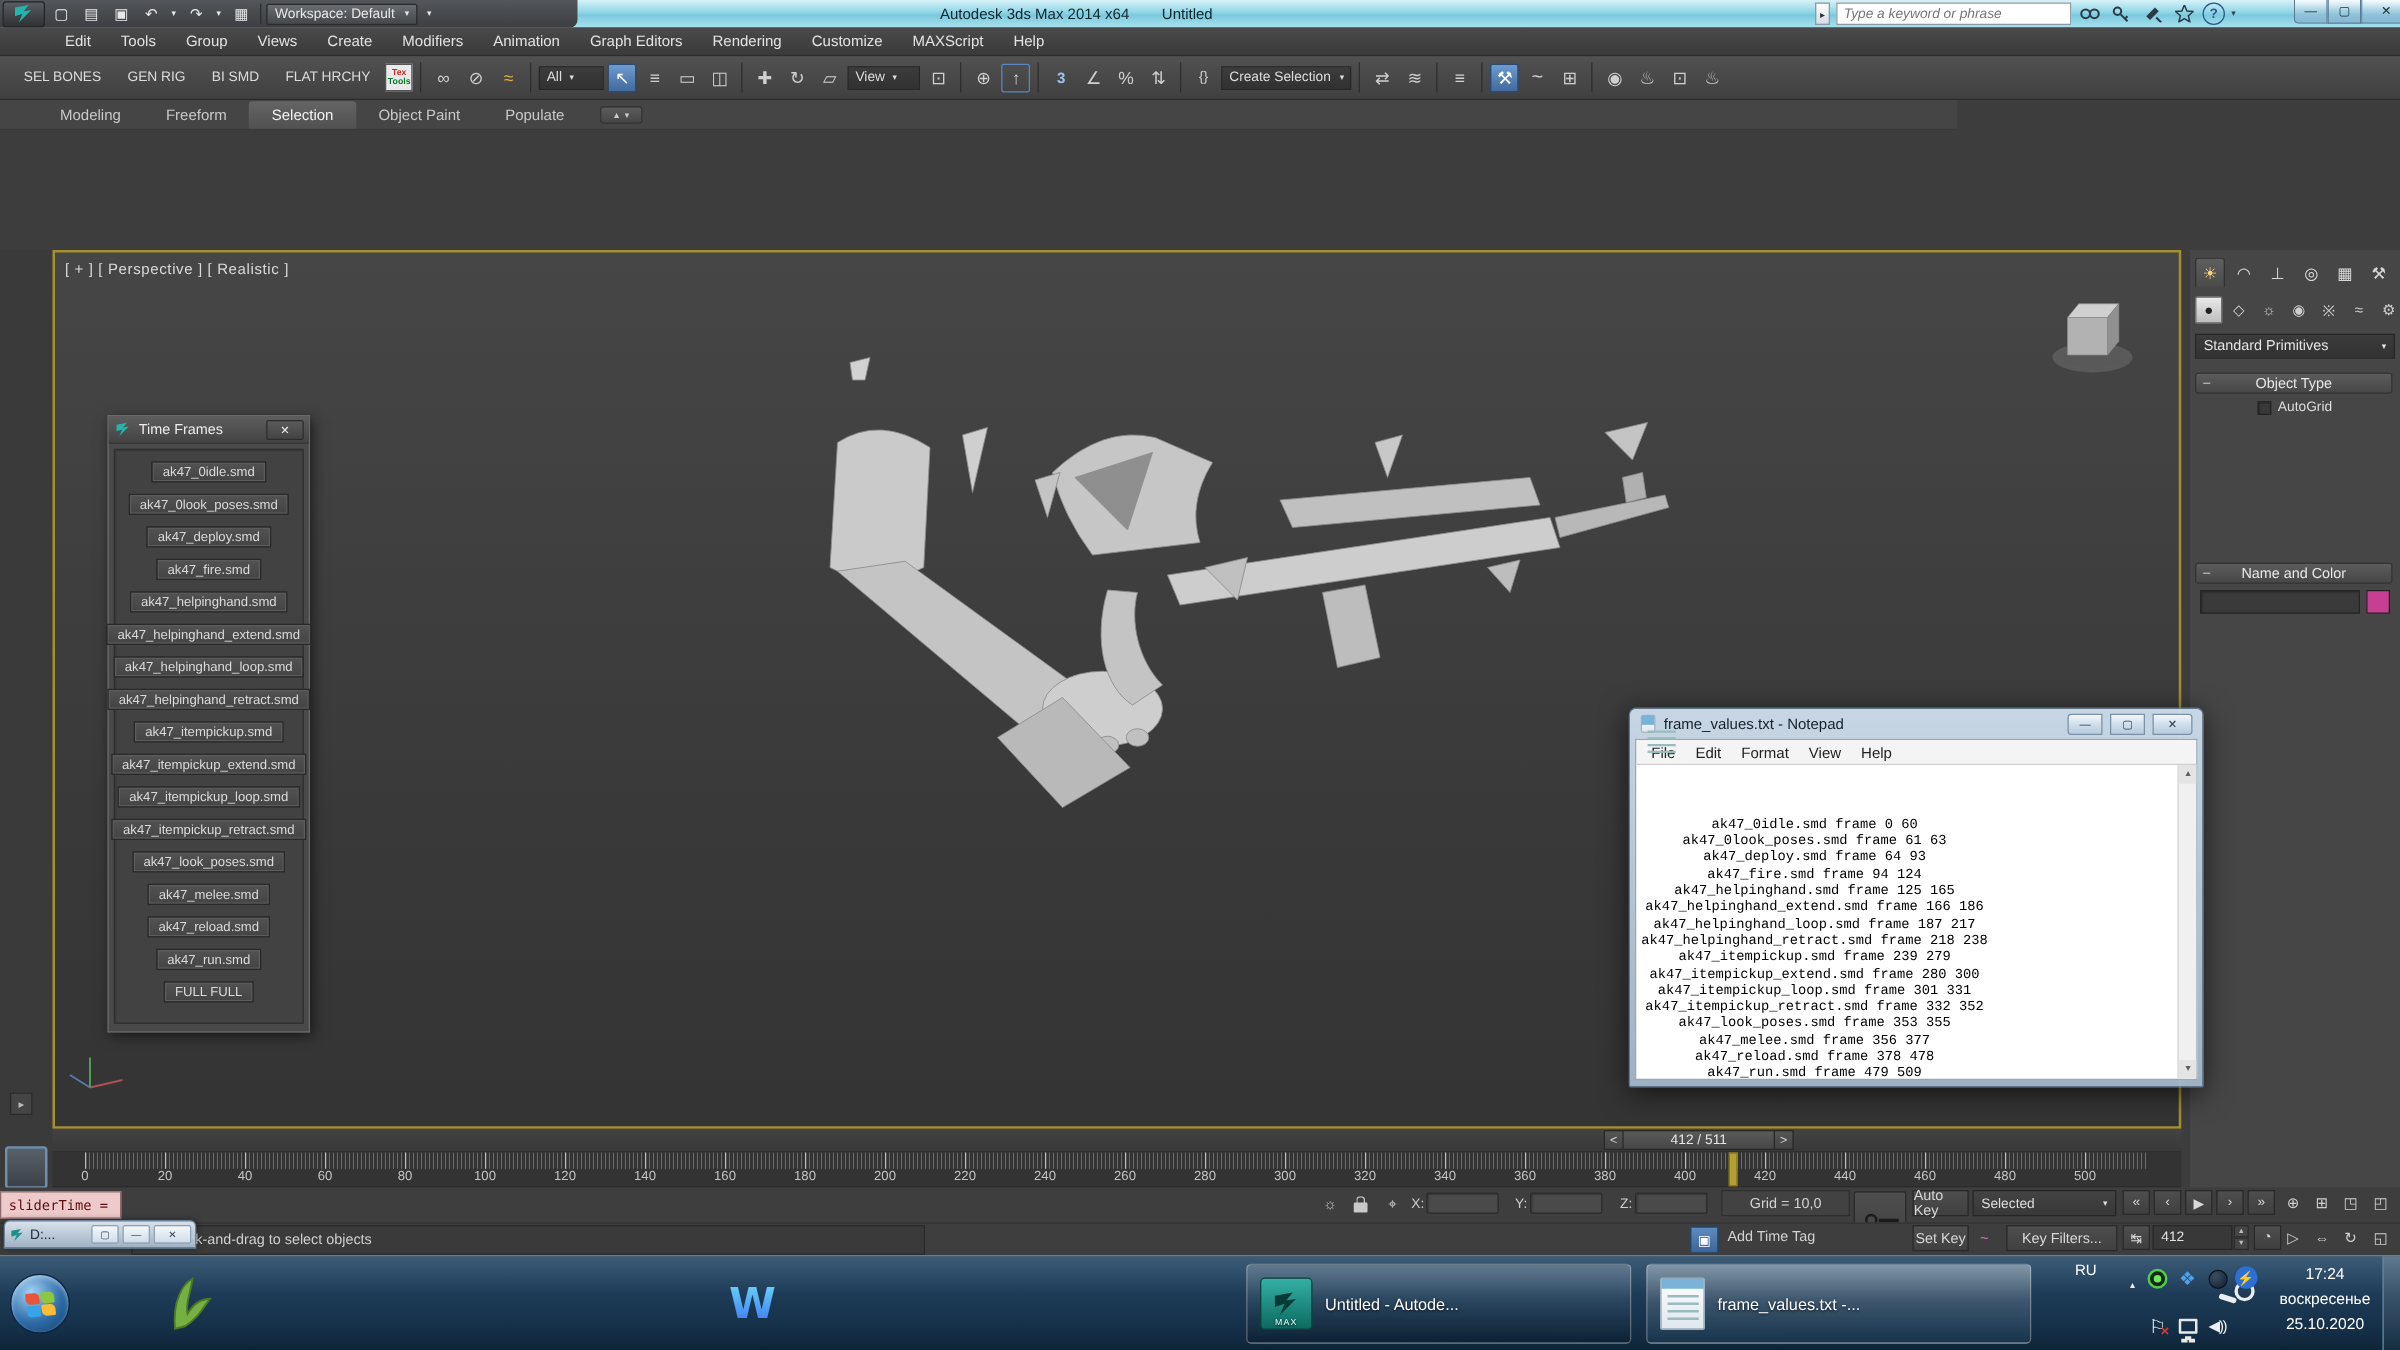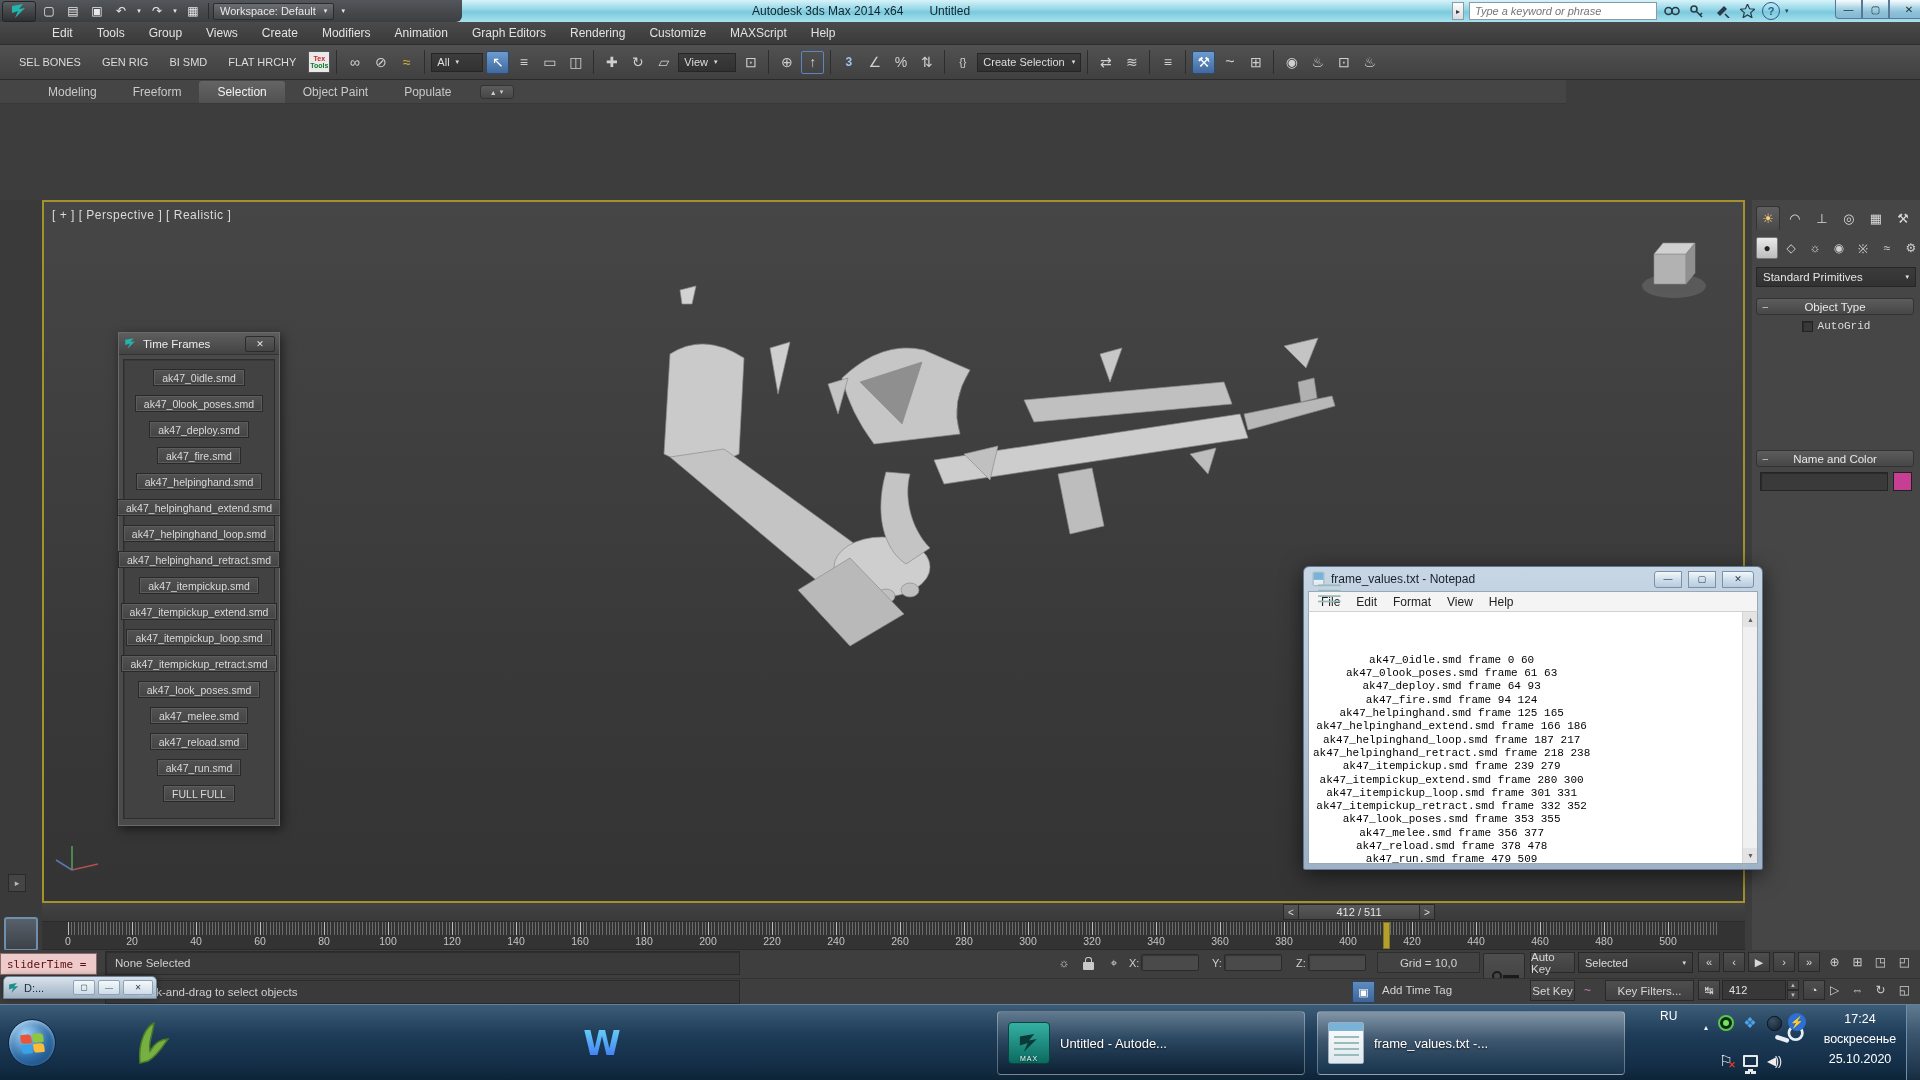--- a/index.html
+++ b/index.html
@@ -58,21 +58,21 @@
   .cpanel { position:absolute; left:1752px; top:200px; width:168px; height:750px; background:#464646; }
   .cp-tabs { position:absolute; left:4px; top:6px; display:flex; gap:3px; }
   .cp-tab { width:24px; height:24px; display:flex; align-items:center; justify-content:center; font-size:13px; color:#d8d8d8; border-radius:3px 3px 0 0; }
   .cp-tab.active { background:linear-gradient(#5f5f5f,#4a4a4a); border:1px solid #333; border-bottom:none; color:#ffd27a; }
   .cp-cats { position:absolute; left:4px; top:37px; display:flex; gap:2px; }
   .cp-cat { width:22px; height:22px; display:flex; align-items:center; justify-content:center; font-size:12px; color:#cfcfcf; border-radius:2px; }
   .cp-cat.active { background:linear-gradient(#e9e9e9,#bdbdbd); color:#222; border:1px solid #777; }
   .cp-drop { position:absolute; left:4px; top:67px; width:160px; height:20px; background:linear-gradient(#3b3b3b,#323232); border:1px solid #262626; color:#e4e4e4; display:flex; align-items:center; justify-content:space-between; padding:0 6px; font-size:11.5px; }
   .rollout { position:absolute; left:4px; width:158px; height:17px; background:linear-gradient(#5c5c5c,#474747); border:1px solid #333; border-radius:3px; color:#e8e8e8; display:flex; align-items:center; justify-content:center; font-size:11.5px; }
   .rollout .minus { position:absolute; left:5px; color:#c8c8c8; }
-  .autogrid { position:absolute; left:0; top:120px; width:168px; display:flex; align-items:center; justify-content:center; gap:5px; color:#dcdcdc;font-family:Liberation Mono, monospace; }
+  .autogrid { position:absolute; left:0; top:120px; width:168px; display:flex; align-items:center; justify-content:center; gap:5px; color:#dcdcdc; }
   .chk { width:11px; height:11px; background:#383838; border:1px solid #222; box-shadow:inset 1px 1px 0 #2a2a2a; }
   .prim-grid { position:absolute; left:8px; top:139px; width:152px; display:flex; flex-wrap:wrap; gap:4px 7px; }
   .cp-btn { width:70px; height:17px; background:linear-gradient(#535353,#454545); border:1px solid #2b2b2b; box-shadow:0 0 0 1px #5a5a5a inset; color:#dadada; font-size:11px; font-family:"Liberation Sans",sans-serif; }
   .namefield { position:absolute; left:8px; top:272px; width:128px; height:19px; background:#3a3a3a; border:1px solid #252525; box-shadow:inset 1px 1px 1px #2a2a2a; }
   .swatch { position:absolute; left:141px; top:272px; width:19px; height:19px; border:1px solid #222; }
 
   
   .timeslider { position:absolute; left:42px; top:903px; width:1703px; height:19px; background:linear-gradient(#434343,#393939); border-bottom:1px solid #2b2b2b; }
   .ts-handle { position:absolute; left:1241px; top:1px; height:16px; display:flex; }
   .ts-arrow { width:16px; height:16px; background:linear-gradient(#565656,#434343); border:1px solid #282828; color:#ddd; font-size:10px; display:flex; align-items:center; justify-content:center; }
@@ -113,21 +113,21 @@
   .lockic { position:relative; width:11px; height:8px; background:#c9c9c9; border-radius:1px; margin-top:6px; }
   .lockic::before { content:""; position:absolute; left:2px; top:-5px; width:5px; height:5px; border:1.5px solid #c9c9c9; border-bottom:none; border-radius:3px 3px 0 0; }
 
   
   .miniwin { position:absolute; left:3px; top:976px; width:154px; height:23px; background:linear-gradient(rgba(225,235,245,.95),rgba(170,190,210,.9)); border:1px solid #6c8399; border-radius:5px 5px 0 0; display:flex; align-items:center; padding:0 3px; gap:3px; box-shadow:0 0 6px rgba(0,0,0,.4); z-index:30; }
   .miniwin .ttl { color:#1a2a38; font-size:11px; flex:1; }
   .mwb { width:22px; height:15px; background:linear-gradient(#f4f8fb,#cfdde9); border:1px solid #8fa3b5; border-radius:2px; color:#345; font-size:8px; display:flex; align-items:center; justify-content:center; }
   .mwb.close { width:30px; }
 
   
-  .tfdlg { position:absolute; left:118px; top:332px; width:162px; height:494px; background:#4a4a4a; border:1px solid #6a6a6a; box-shadow:2px 3px 10px rgba(0,0,0,.55); z-index:20; }
+  .tfdlg { position:absolute; left:86px; top:332px; width:162px; height:494px; background:#4a4a4a; border:1px solid #6a6a6a; box-shadow:2px 3px 10px rgba(0,0,0,.55); z-index:20; }
   .tfdlg .tbar { height:22px; background:linear-gradient(#5e5e5e,#434343); display:flex; align-items:center; padding:0 4px; gap:5px; border-bottom:1px solid #333; }
   .tfdlg .tbar .cap { flex:1; color:#ececec; font-size:11.5px; }
   .tfx { width:30px; height:16px; background:linear-gradient(#5a5a5a,#444); border:1px solid #2c2c2c; border-radius:2px; color:#e8e8e8; font-size:9px; display:flex; align-items:center; justify-content:center; }
   .tfpanel { position:absolute; left:4px; top:26px; width:152px; height:460px; background:#424242; border:1px solid #2e2e2e; box-shadow:inset 1px 1px 0 #383838; display:flex; flex-direction:column; align-items:center; padding-top:9px; gap:9px; }
   .tf-btn { height:17px; background:linear-gradient(#525252,#444444); border:1px solid #292929; box-shadow:0 0 0 1px #5c5c5c inset; color:#dadada; font-size:10.5px; font-family:"Liberation Sans",sans-serif; padding:0 8px; white-space:nowrap; }
 
   
   .notepad { position:absolute; left:1303px; top:566px; width:460px; height:304px; background:linear-gradient(rgba(205,220,235,.96),rgba(165,185,205,.94)); border:1px solid #5f7popup790; border:1px solid #5f7790; border-radius:6px 6px 2px 2px; box-shadow:0 5px 22px rgba(0,0,0,.6); z-index:25; }
   .np-title { height:24px; display:flex; align-items:center; gap:6px; padding:0 8px; }
   .np-title .cap { color:#15202c; font-size:12px; flex:1; }
@@ -507,21 +507,20 @@
         <div class="tick-cell">
           <span class="tick-num">500</span>
         </div>
       </div>
     <div class="tb-marker"></div>
   </div>
   <div class="curve-btn"></div>
 
   <div class="status1">
     <div class="macro">sliderTime =</div>
-    <div class="spane">None Selected</div>
     <span class="sic" style="left:1054px">☼</span>
     <span class="sic" style="left:1078px">
         <span class="lockic"></span>
       </span>
     <span class="sic" style="left:1104px">⌖</span>
     <span class="coordlbl" style="left:1129px">X:</span>
     <div class="coordfld" style="left:1141px"></div>
     <span class="coordlbl" style="left:1212px">Y:</span>
     <div class="coordfld" style="left:1224px"></div>
     <span class="coordlbl" style="left:1296px">Z:</span>

